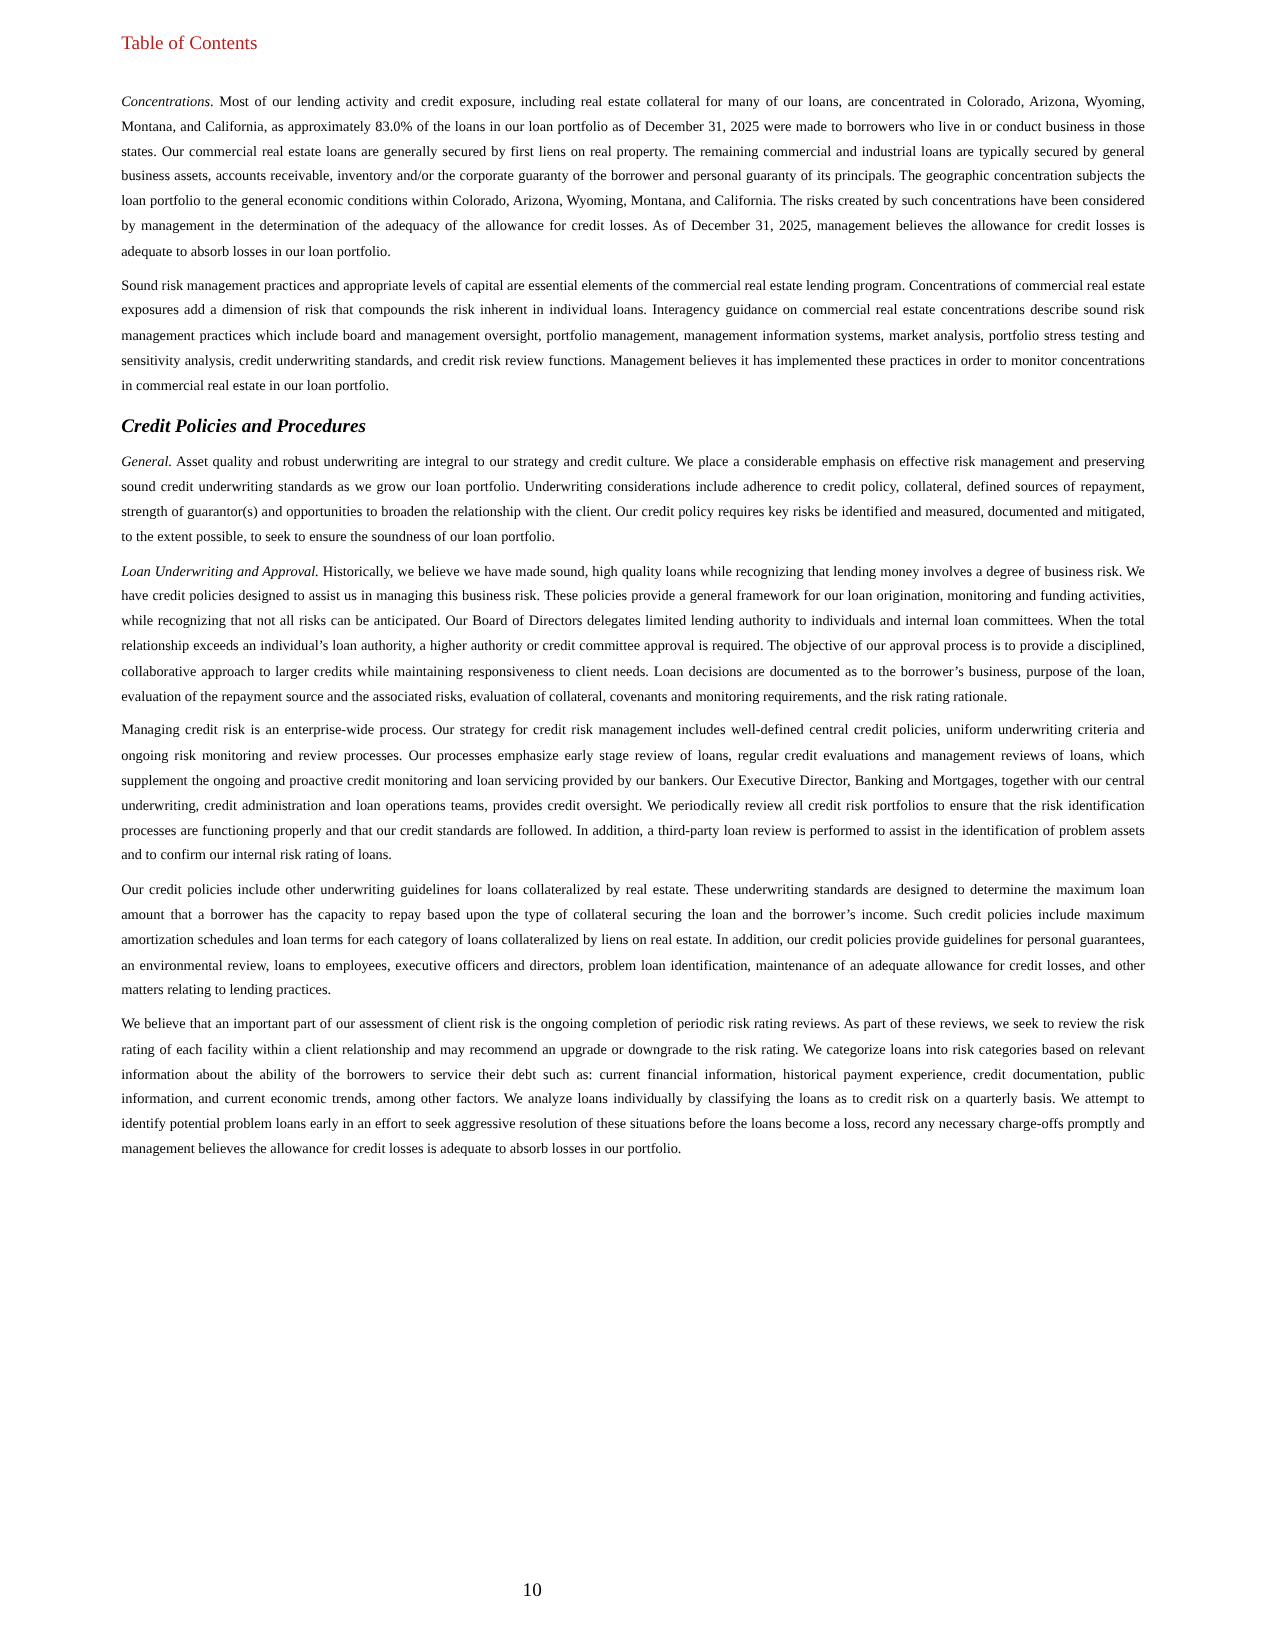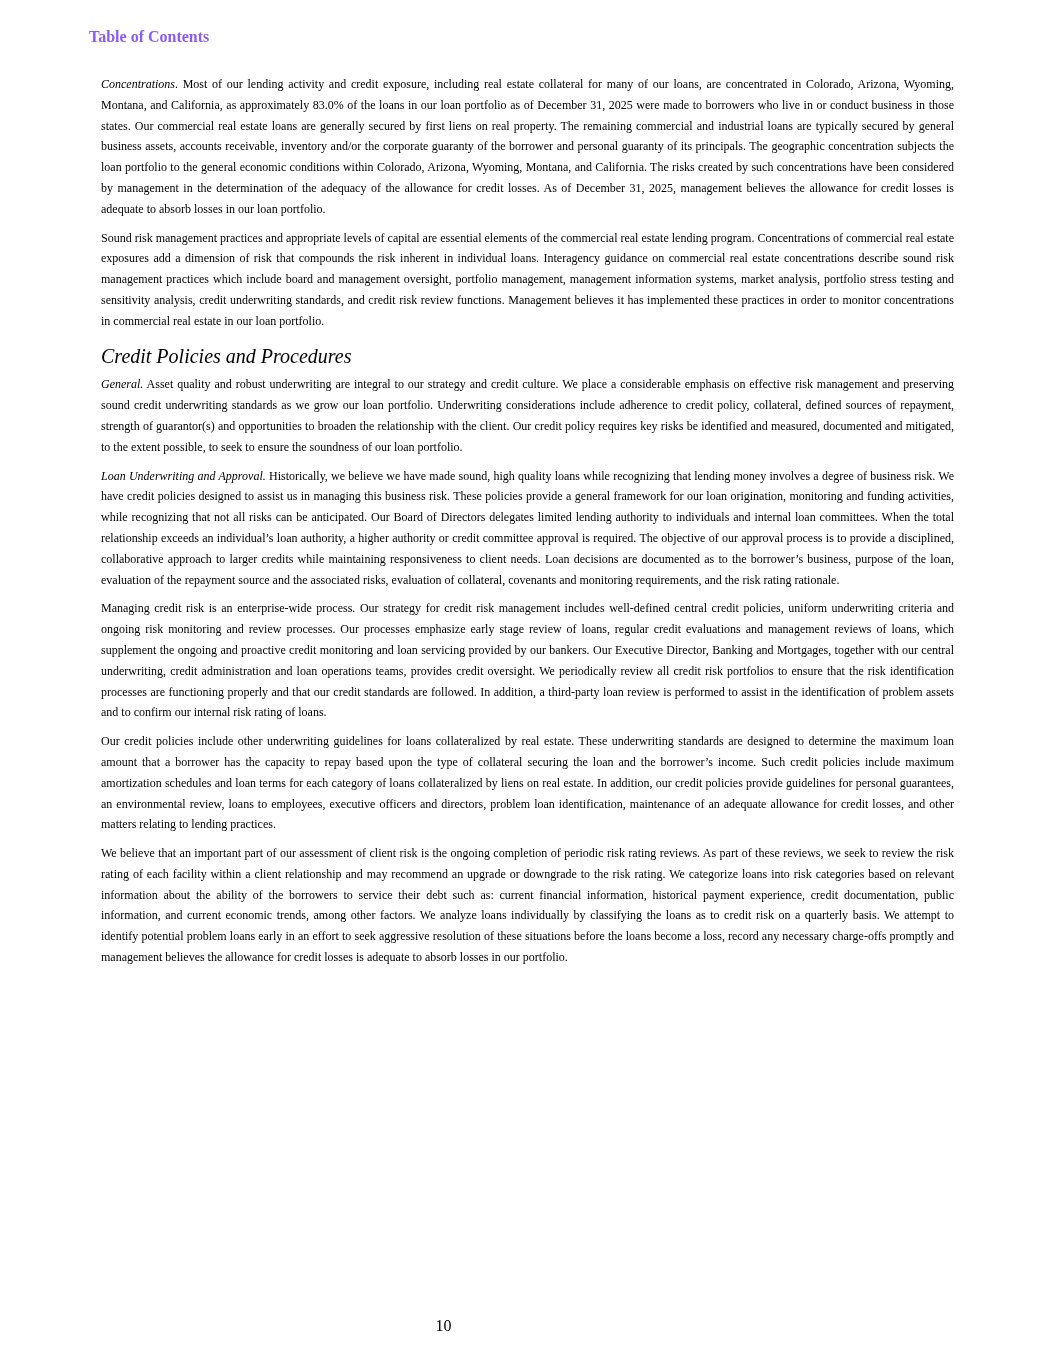--- a/index.html
+++ b/index.html
@@ -2,34 +2,34 @@
 <html><head>
 <meta charset="utf-8">
 <style>
   html, body { margin: 0; padding: 0; background: #ffffff; }
   body {
     width: 1055px; height: 1365px; position: relative; overflow: hidden;
     font-family: "Liberation Serif", "DejaVu Serif", serif;
     color: #000000;
   }
   .toc-link {
-    position: absolute; left: 89px; top: 27px;
-    font-size: 16px; line-height: 20px; color: #8b5cf6; text-decoration: none; font-weight: bold;
+    position: absolute; left: 101px; top: 27px;
+    font-size: 16px; line-height: 20px; color: #b91c1c; text-decoration: none;
   }
   .content {
     position: absolute; left: 101px; top: 74px; width: 853px;
   }
   p {
     margin: 0 0 8px 0;
     font-size: 12px; line-height: 20.8px;
     text-align: justify;
   }
   .heading {
-    font-weight: normal; font-style: italic;
-    font-size: 20px; line-height: 20.8px; margin: 14px 0 8px 0;
+    font-weight: bold; font-style: italic;
+    font-size: 16px; line-height: 20.8px; margin: 14px 0 8px 0;
   }
   .lead { font-style: italic; }
   .page-number {
     position: absolute; left: 0; width: 887px; top: 1316px;
     text-align: center; font-size: 16px; line-height: 20px;
   }
 </style>
 </head>
 <body>
 

